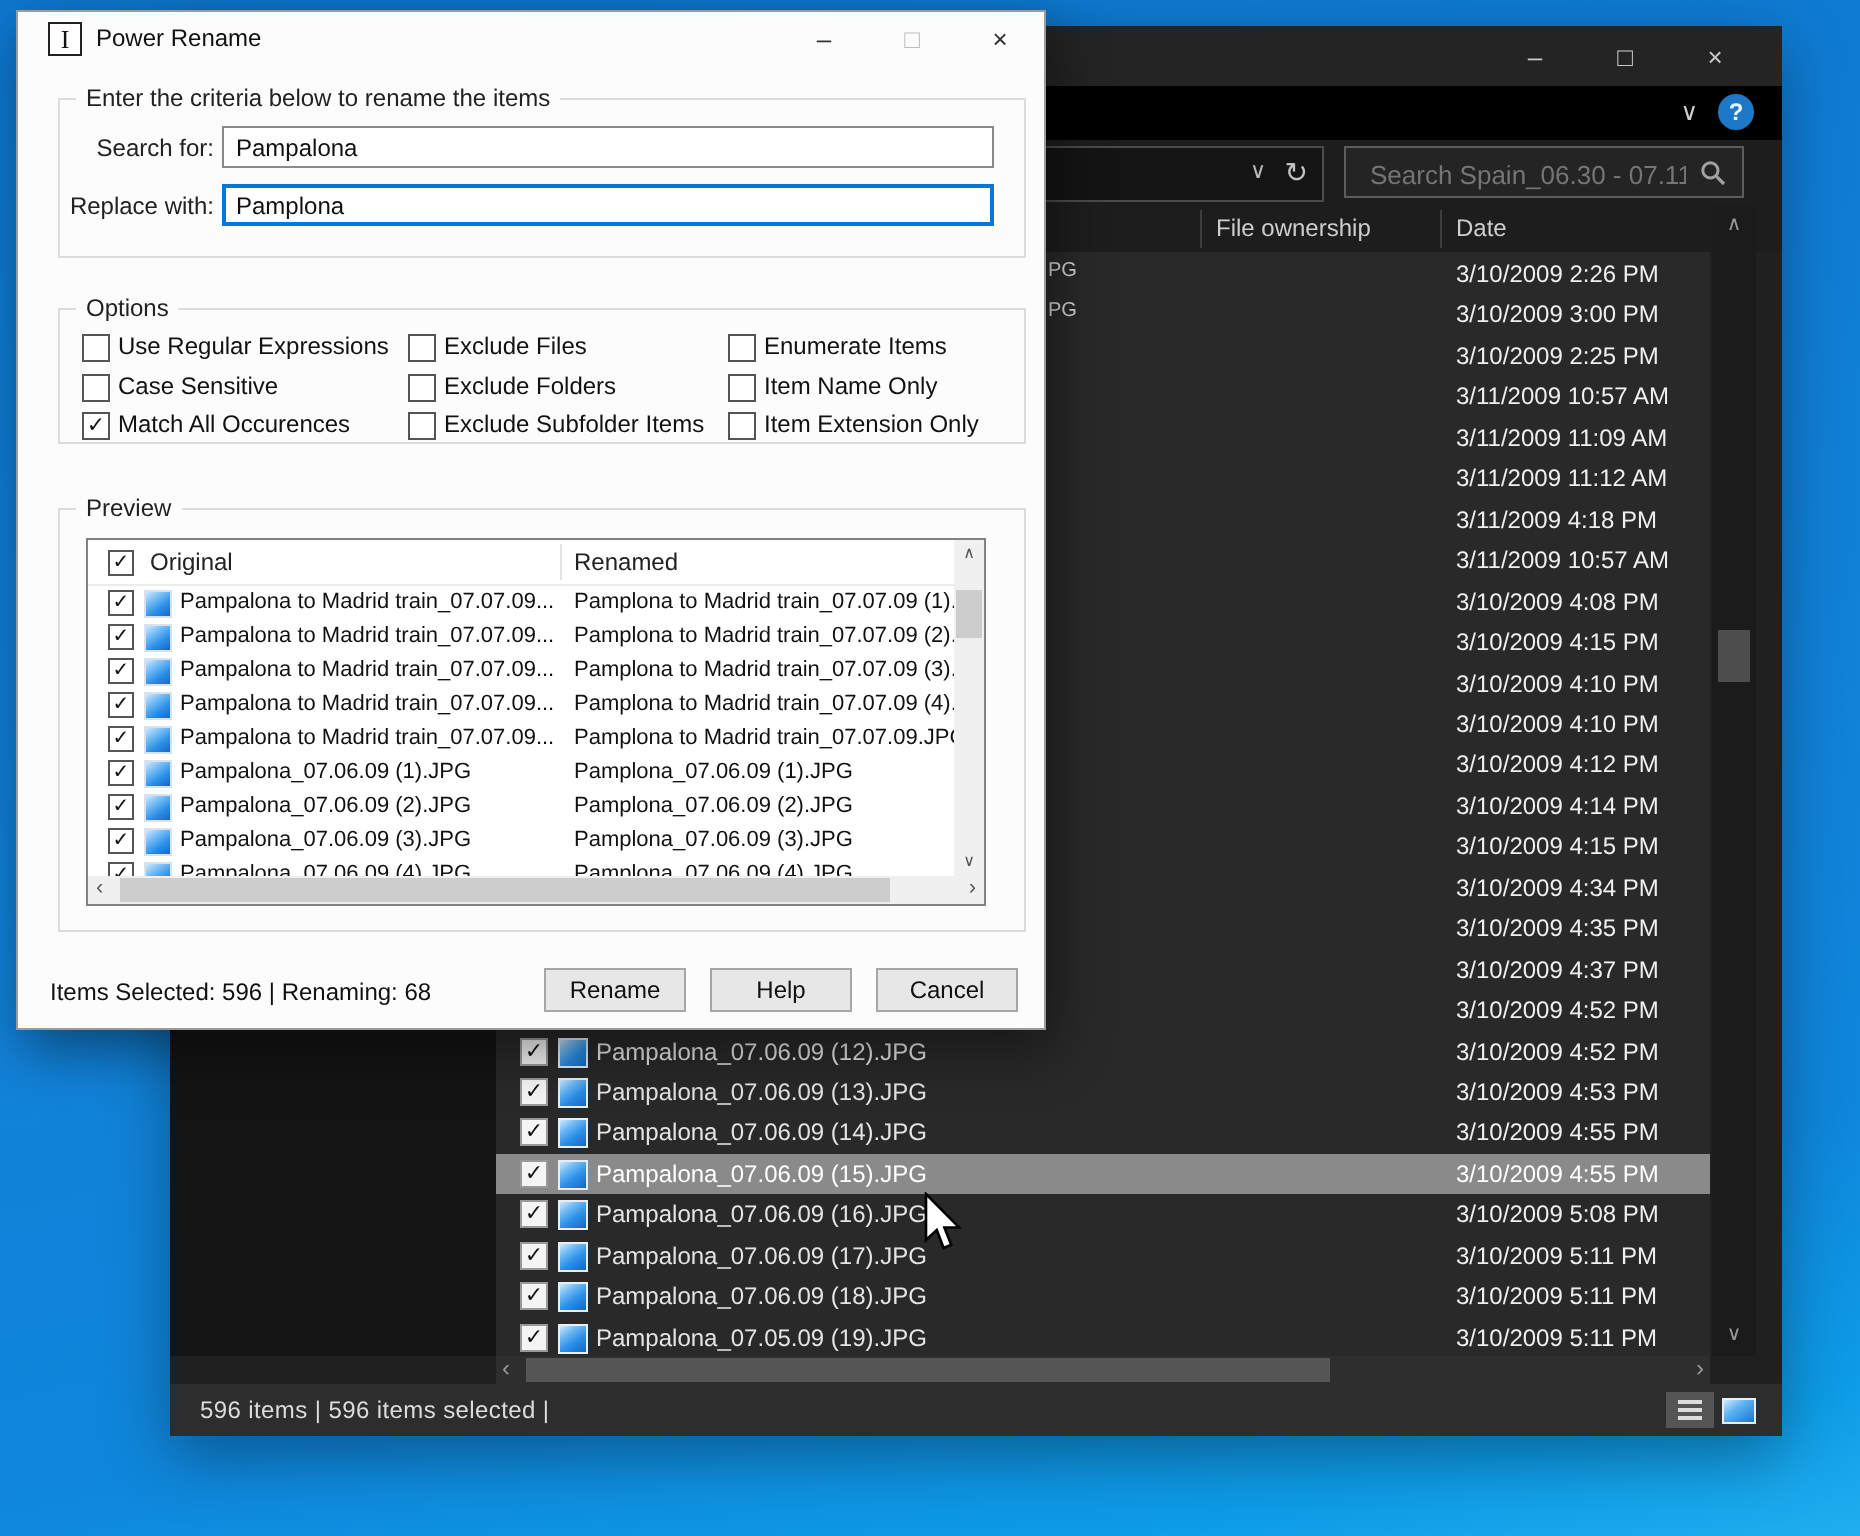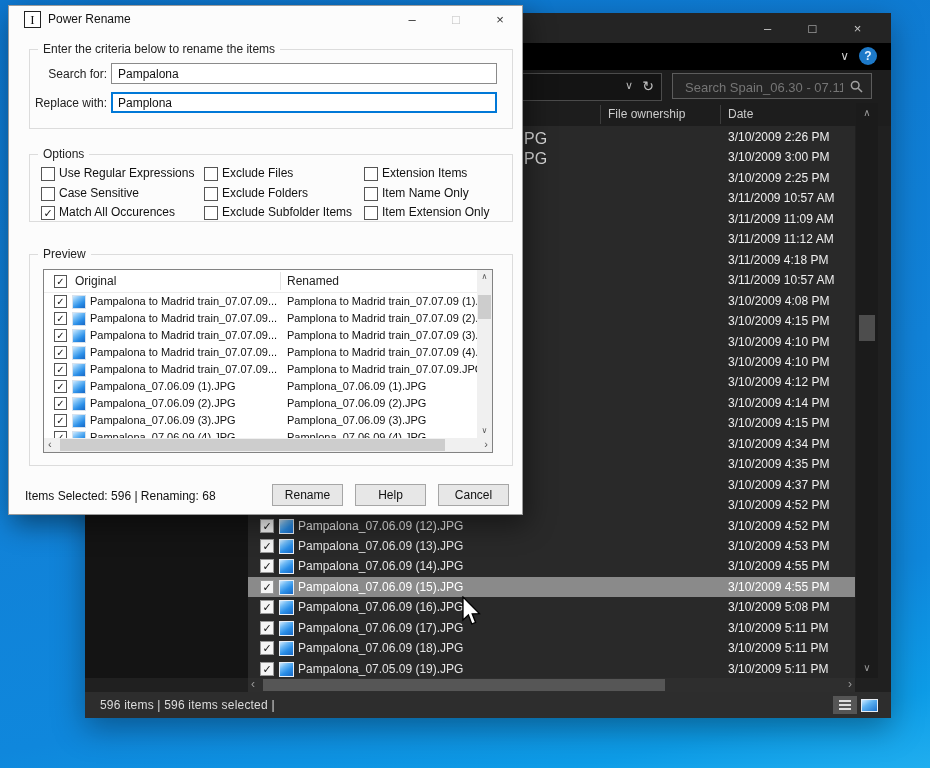--- a/index.html
+++ b/index.html
@@ -32,21 +32,21 @@
   .ex-list{position:absolute;left:163px;top:113px;width:607px;height:552px;background:#292929;overflow:hidden;}
   .ex-row{position:absolute;left:0;width:607px;height:20px;}
   .ex-row.hl{background:#8a8a8a;}
   .ex-cb{position:absolute;left:12px;top:3px;width:12px;height:12px;background:#f5f5f5;border:1px solid #9a9a9a;
     color:#111;font-size:11px;line-height:12px;text-align:center;}
   .img-icon{position:absolute;left:31px;top:3px;width:13px;height:13px;border:1px solid #e8eef5;
     background:linear-gradient(145deg,#cfeaff 0%,#6db9f5 30%,#2b8fe8 60%,#1767c4 100%);}
   .ex-name{position:absolute;left:50px;top:3px;color:#e4e4e4;font-size:12px;white-space:nowrap;}
   .ex-row.hl .ex-name,.ex-row.hl .ex-date{color:#fff;}
   .ex-date{position:absolute;left:480px;top:3px;color:#efefef;font-size:12px;white-space:nowrap;}
-  .ex-frag{position:absolute;left:276px;top:3px;color:#d8d8d8;font-size:16px;}
+  .ex-frag{position:absolute;left:276px;top:3px;color:#d8d8d8;font-size:10px;}
   .ex-vscroll{position:absolute;left:771px;top:90px;width:22px;height:575px;background:#1b1b1b;}
   .ex-vscroll .arr{position:absolute;left:0;width:22px;height:16px;color:#9a9a9a;font-size:10px;text-align:center;line-height:16px;}
   .ex-vthumb{position:absolute;left:3px;top:212px;width:16px;height:26px;background:#4d4d4d;}
   .ex-hscroll{position:absolute;left:163px;top:665px;width:607px;height:14px;background:#2e2e2e;}
   .ex-hscroll .arr{position:absolute;top:0;height:14px;color:#9a9a9a;font-size:12px;line-height:13px;}
   .ex-hthumb{position:absolute;left:15px;top:1px;width:402px;height:12px;background:#565656;}
   .ex-statusbar{position:absolute;left:0;top:679px;width:100%;height:26px;background:#2d2d2d;color:#dcdcdc;font-size:12px;}
   .ex-status-text{position:absolute;left:15px;top:6px;letter-spacing:.2px;}
   .view-btn{position:absolute;top:4px;width:24px;height:18px;display:flex;align-items:center;justify-content:center;}
   .view-btn.active{background:#555;}
@@ -308,21 +308,21 @@
         <span class="opt-label" style="left: 50px; top: 179.5px;">Case Sensitive</span>
         <span class="opt-cb" style="left: 32px; top: 200px;">✓</span>
         <span class="opt-label" style="left: 50px; top: 199px;">Match All Occurences</span>
         <span class="opt-cb" style="left: 195px; top: 161px;"></span>
         <span class="opt-label" style="left: 213px; top: 160px;">Exclude Files</span>
         <span class="opt-cb" style="left: 195px; top: 180.5px;"></span>
         <span class="opt-label" style="left: 213px; top: 179.5px;">Exclude Folders</span>
         <span class="opt-cb" style="left: 195px; top: 200px;"></span>
         <span class="opt-label" style="left: 213px; top: 199px;">Exclude Subfolder Items</span>
         <span class="opt-cb" style="left: 355px; top: 161px;"></span>
-        <span class="opt-label" style="left: 373px; top: 160px;">Extension Items</span>
+        <span class="opt-label" style="left: 373px; top: 160px;">Enumerate Items</span>
         <span class="opt-cb" style="left: 355px; top: 180.5px;"></span>
         <span class="opt-label" style="left: 373px; top: 179.5px;">Item Name Only</span>
         <span class="opt-cb" style="left: 355px; top: 200px;"></span>
         <span class="opt-label" style="left: 373px; top: 199px;">Item Extension Only</span>
       </div>
 
     <div class="groupbox" style="top:248px;height:212px">
       <span class="legend">Preview</span>
     </div>
     <div class="pv-list">

